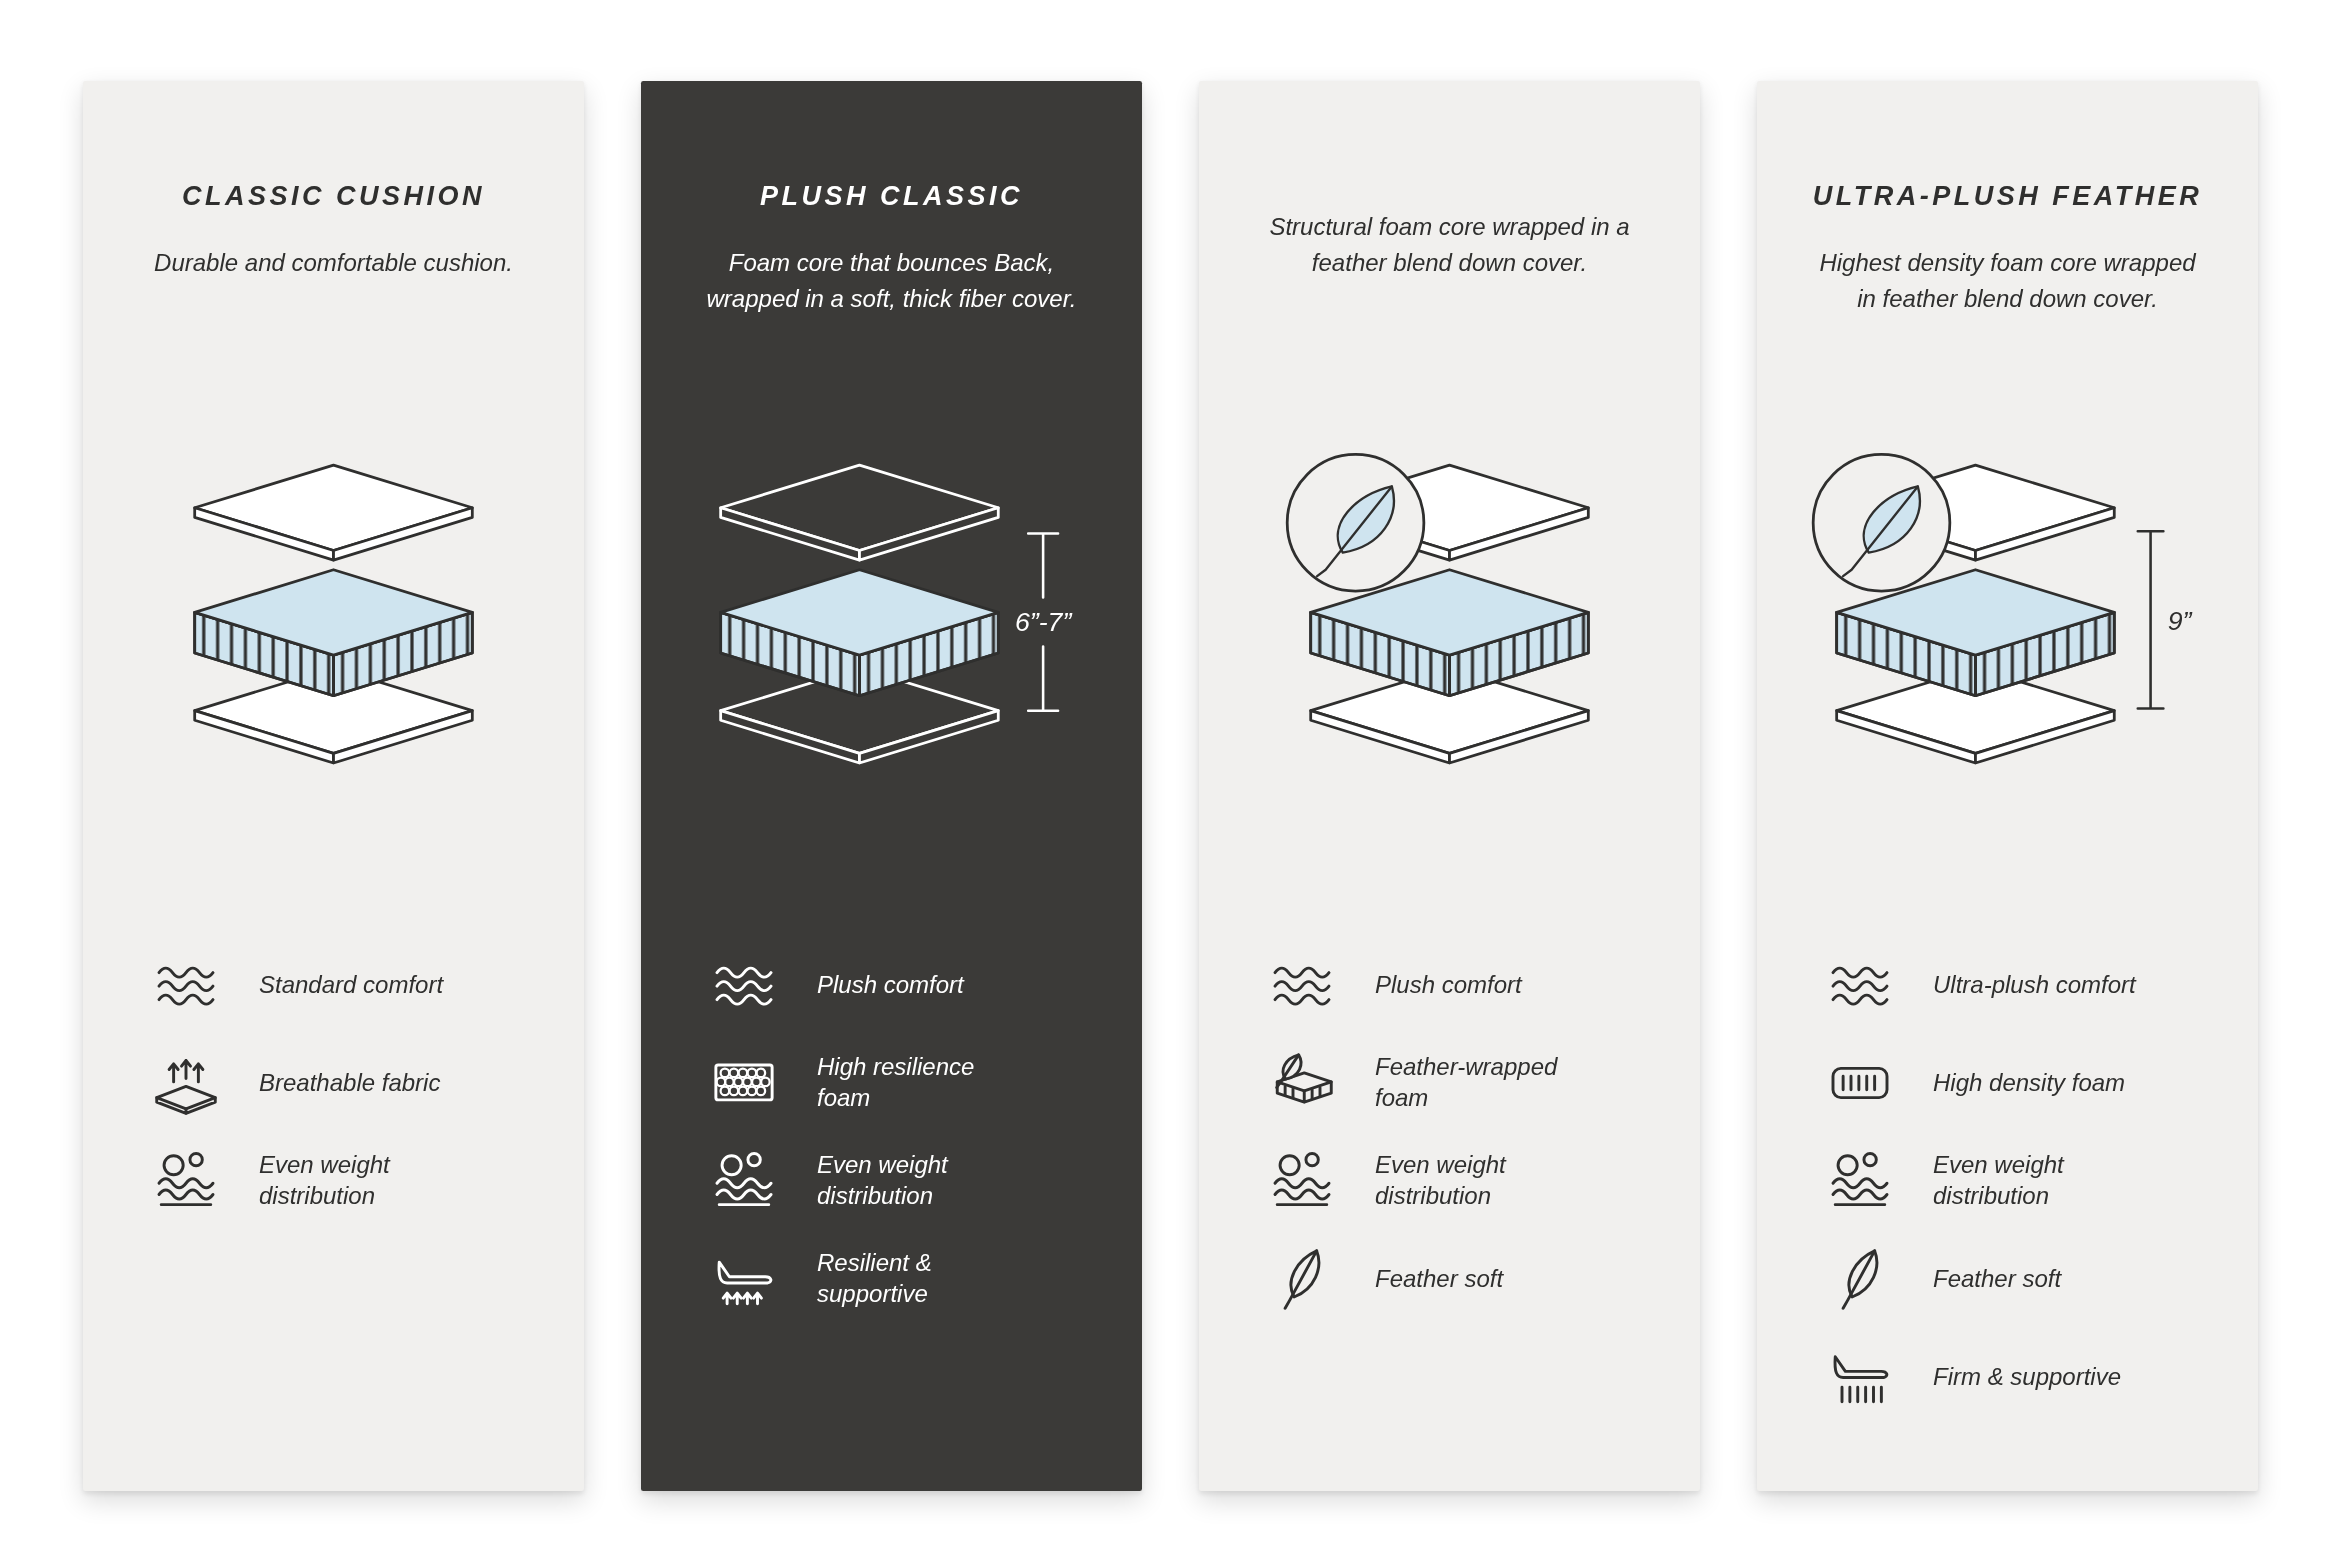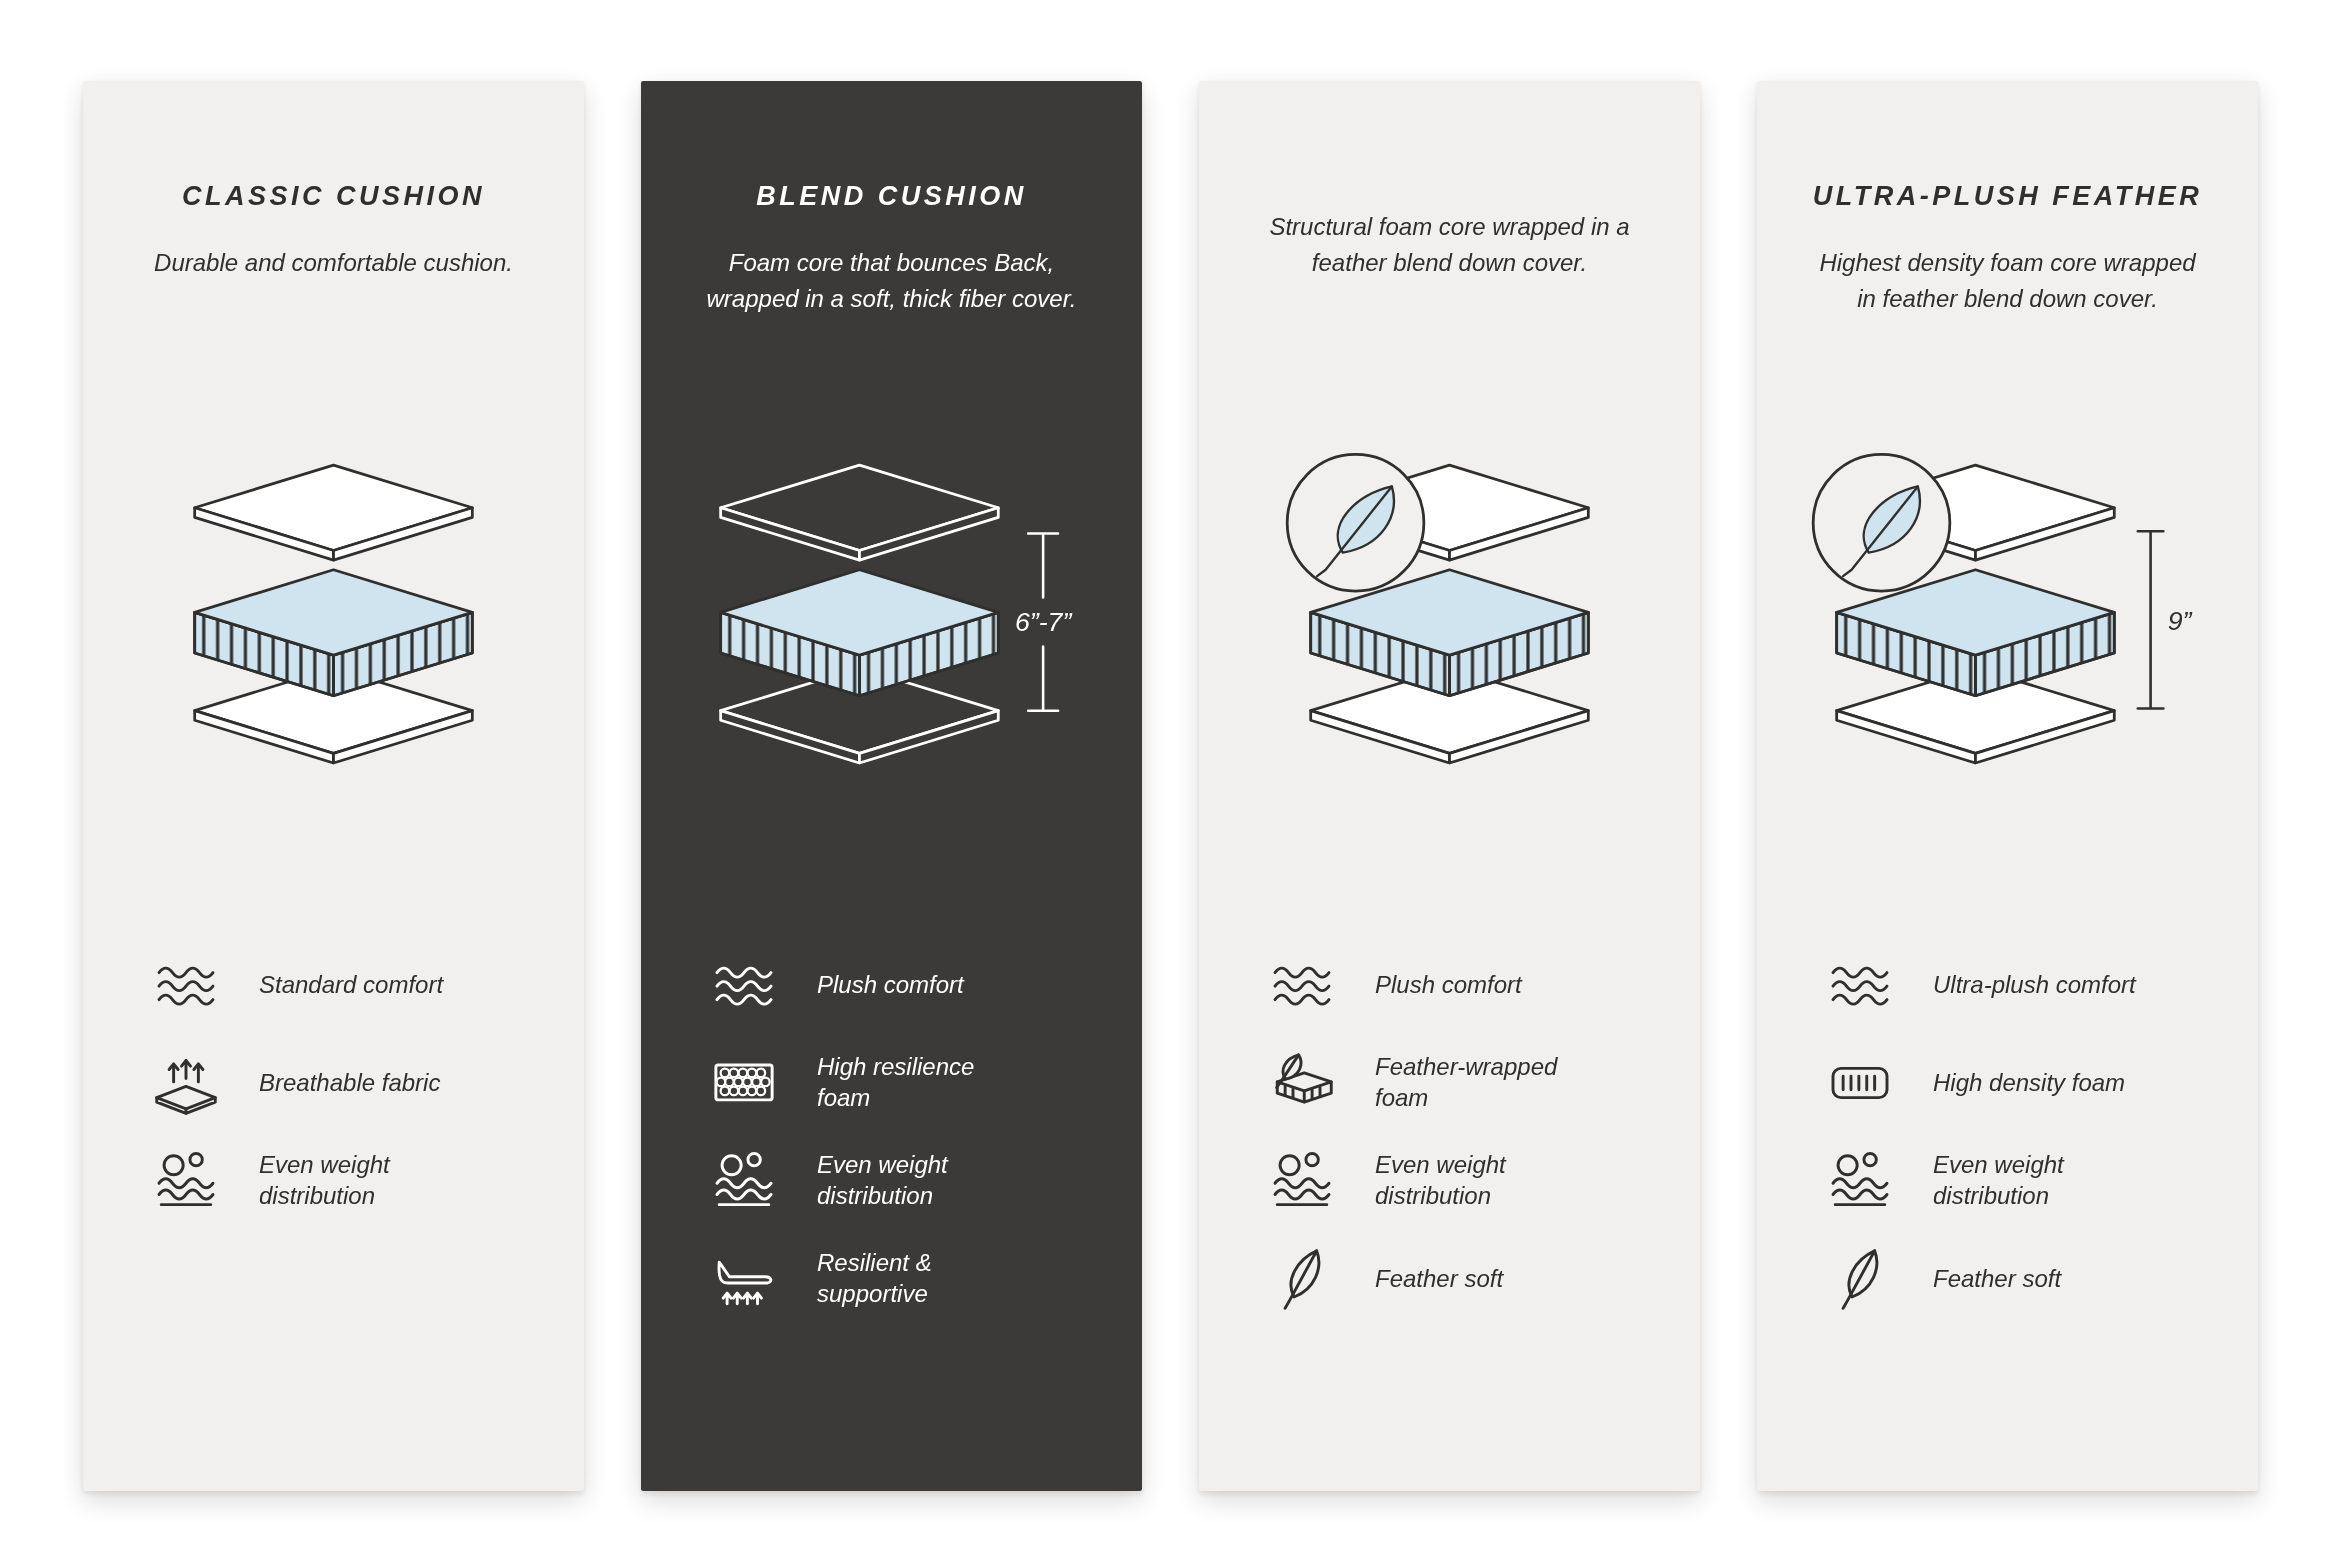--- a/index.html
+++ b/index.html
@@ -161,21 +161,21 @@
             <path d="M10 53 h44"></path>
           </svg>
         </div>
         <div class="feature-label">Even weight distribution</div>
       </div>
     </div>
   </section>
 
   <section class="card dark">
     <header class="card-header">
-      <h2 class="card-title">BLEND CUSHION</h2>
+      <h2 class="card-title">PLUSH CLASSIC</h2>
       <p class="card-desc">Foam core that bounces Back, wrapped in a soft, thick fiber cover.</p>
     </header>
     <div class="diagram">
       <svg class="cushion wide" viewBox="0 0 420 310">
         <defs>
           <pattern id="hatchB" width="13" height="10" patternUnits="userSpaceOnUse">
             <line class="hatch-line" x1="6.5" y1="0" x2="6.5" y2="10"></line>
           </pattern>
         </defs>
         <g>
@@ -421,17 +421,26 @@
       </div>
       <div class="feature">
         <div class="ficon-box">
           <svg class="ficon" viewBox="0 0 64 64">
             <path d="M45 7 C51 22 43 41 25 48 C17 34 27 15 45 7 Z"></path>
             <path d="M45 7 L21 51 M21 51 L17 58"></path>
           </svg>
         </div>
         <div class="feature-label">Feather soft</div>
       </div>
+      <div class="feature">
+        <div class="ficon-box">
+          <svg class="ficon" viewBox="0 0 64 64">
+            <path d="M10 14 L19 27 L51 27 C56 27 58 31 53 32.5 L17 32.5 C11.5 32.5 9 28 10 14 Z"></path>
+            <path d="M16 41 v13 M23 41 v13 M30 41 v13 M37 41 v13 M44 41 v13 M51 41 v13"></path>
+          </svg>
+        </div>
+        <div class="feature-label">Firm &amp; supportive</div>
+      </div>
     </div>
   </section>
 
 </div>
 
 
 </body></html>

